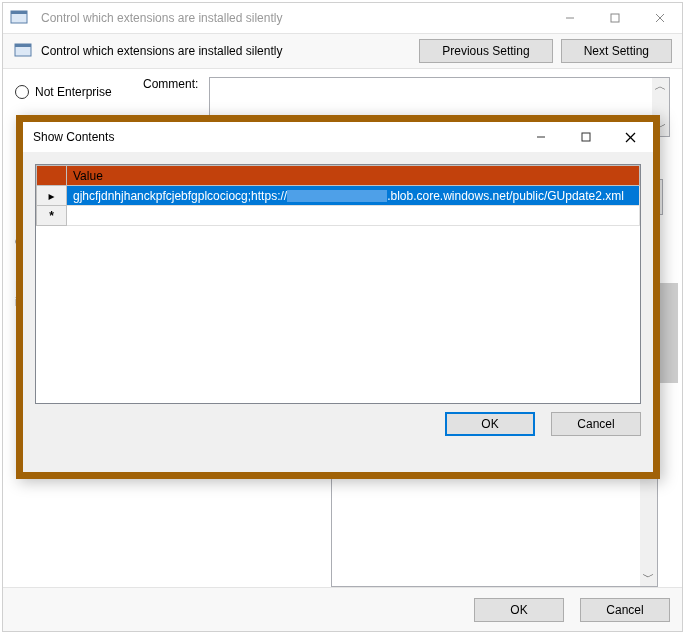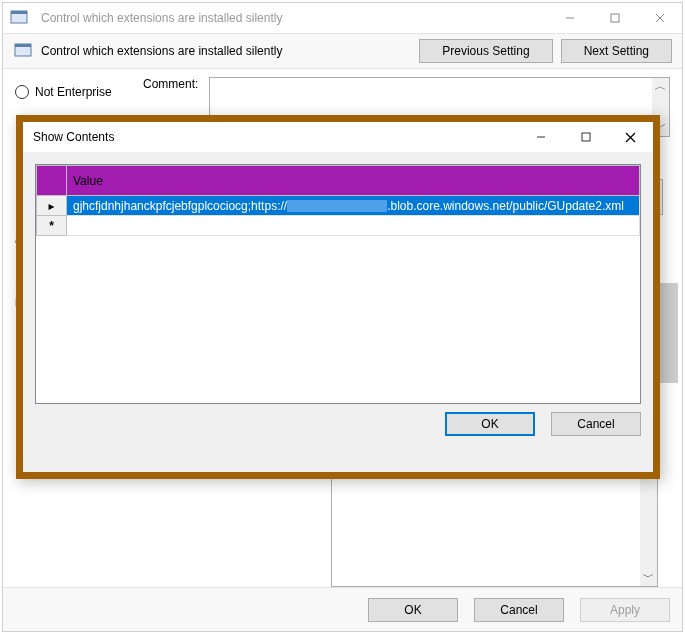--- a/index.html
+++ b/index.html
@@ -37,21 +37,21 @@
   .stray-text { position: absolute; color:#000; }
 
   
   .modal { position: absolute; left: 16px; top: 115px; width: 644px; height: 364px; background: #f0f0f0; border: 7px solid #a16207; box-shadow: 3px 3px 14px rgba(0,0,0,0.25); }
   .modal-titlebar { height: 30px; background: #fff; display: flex; align-items: center; padding-left: 10px; }
   .modal-titlebar .title-text { flex: 1; }
   .modal-body { padding: 12px 12px 8px 12px; }
   .modal-label { margin-bottom: 8px; }
   .grid { border: 1px solid #828790; background: #fff; height: 240px; overflow: hidden; }
   .grid table { border-collapse: collapse; width: 100%; }
-  .grid th { background: #a21caf; border: 1px solid #c0c0c0; text-align: left; padding: 2px 6px; font-weight: normal; height: 30px; }
+  .grid th { background: #c2410c; border: 1px solid #c0c0c0; text-align: left; padding: 2px 6px; font-weight: normal; height: 20px; }
   .grid th.rowhead { width: 30px; }
   .grid td { border: 1px solid #e0e0e0; padding: 0; height: 20px; vertical-align: middle; }
   .grid td.rowhead { width: 30px; background: #f0f0f0; border: 1px solid #c0c0c0; text-align: center; }
   .grid td.valcell { padding: 1px 6px; }
   .grid tr.selected td.valcell { background: #0078d7; color: #fff; }
   .redact { display:inline-block; width: 100px; height: 12px; background: #4ea0e8; vertical-align: middle; }
   .newrow-marker { font-weight: bold; }
   .modal-footer { display: flex; justify-content: flex-end; gap: 8px; padding: 0 12px 0 0; }
   .win-btn.default { border: 2px solid #0078d7; background: #e1e1e1; line-height: 20px; }
 
@@ -128,21 +128,20 @@
   <span class="stray-text" style="left:637px; top:280px;">e-</span>
   <span class="stray-text" style="left:636px; top:374px;">ns</span>
   <span class="stray-text" style="left:641px; top:432px;">e</span>
   <span class="left-letters" style="top:232px;">O</span>
   <span class="left-letters" style="top:276px;">E</span>
   <span class="left-letters" style="top:292px;">i</span>
 
   <div class="parent-footer">
     <div class="win-btn">OK</div>
     <div class="win-btn">Cancel</div>
-    <div class="win-btn disabled">Apply</div>
   </div>
 </div>
 
 <div class="modal">
   <div class="modal-titlebar">
     <span class="title-text">Show Contents</span>
     <div class="title-ctrls">
       <div class="ctrl">
           <svg width="10" height="10">
             <line x1="1" y1="5" x2="9" y2="5" stroke="#333"></line>

